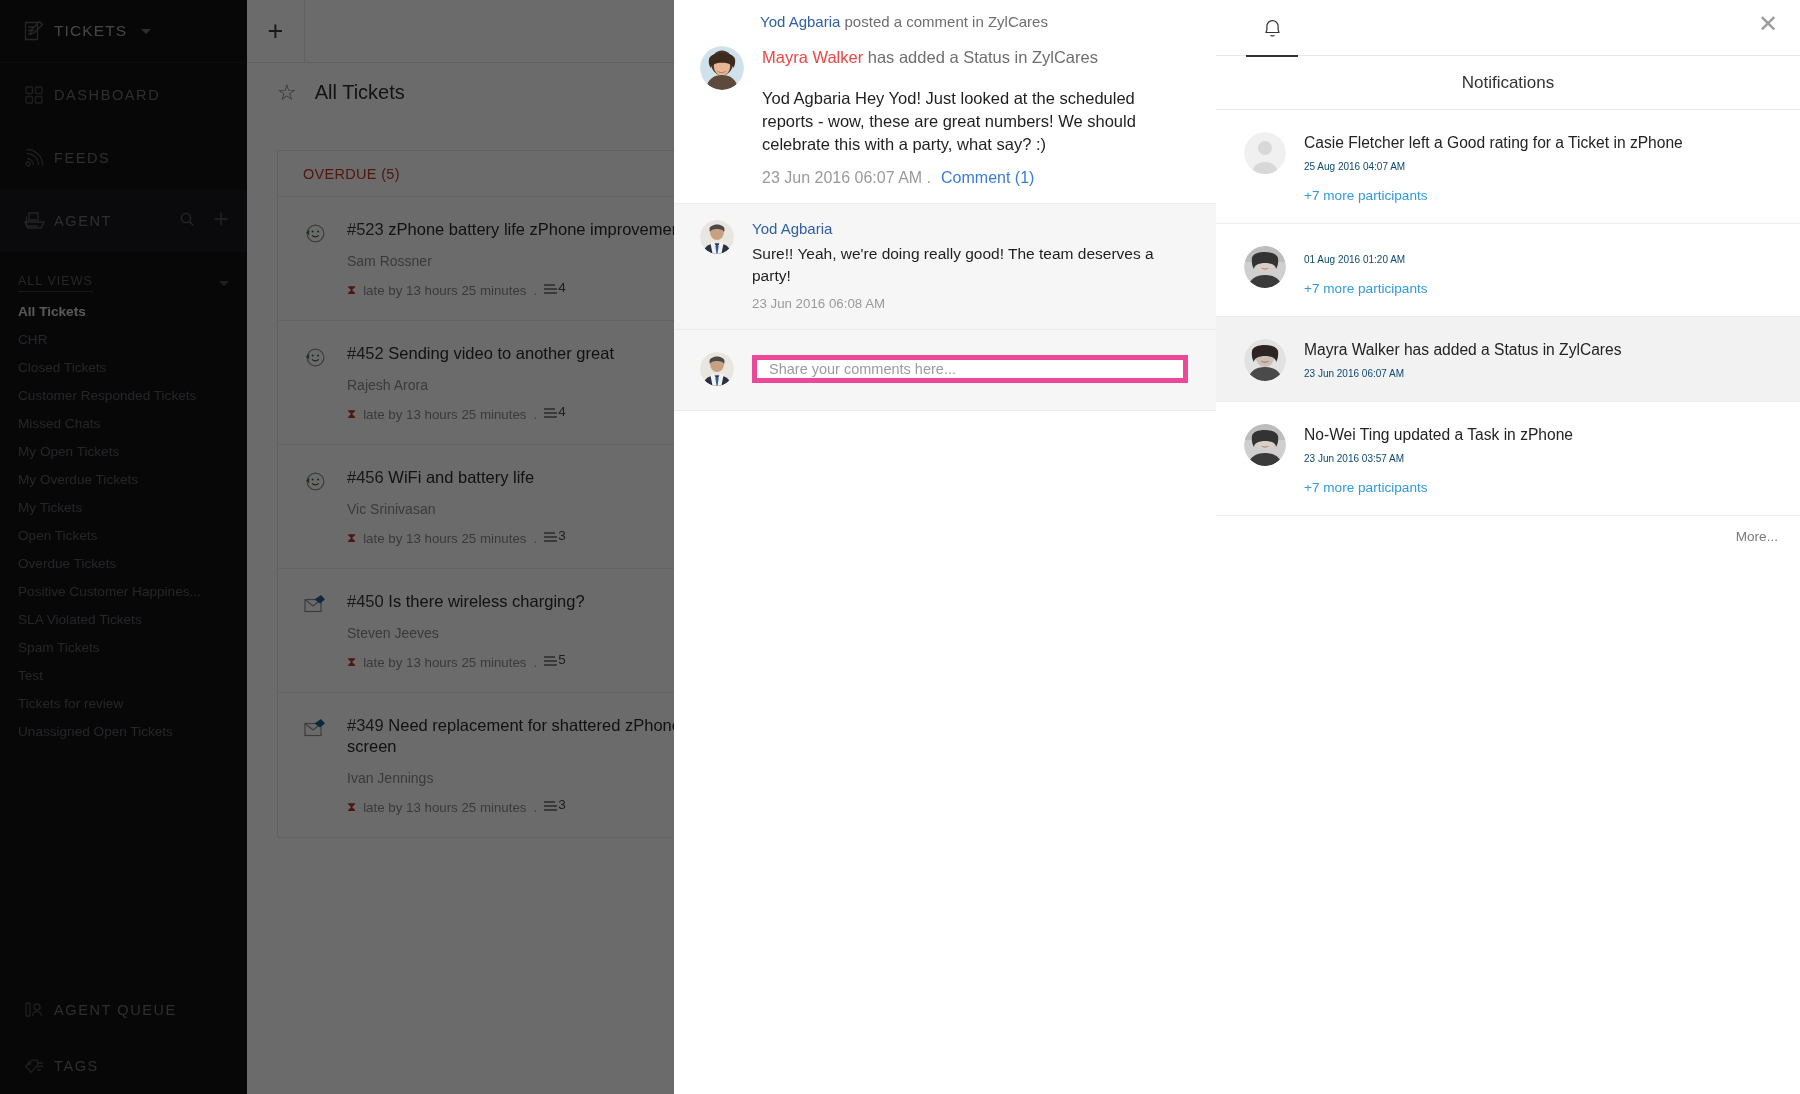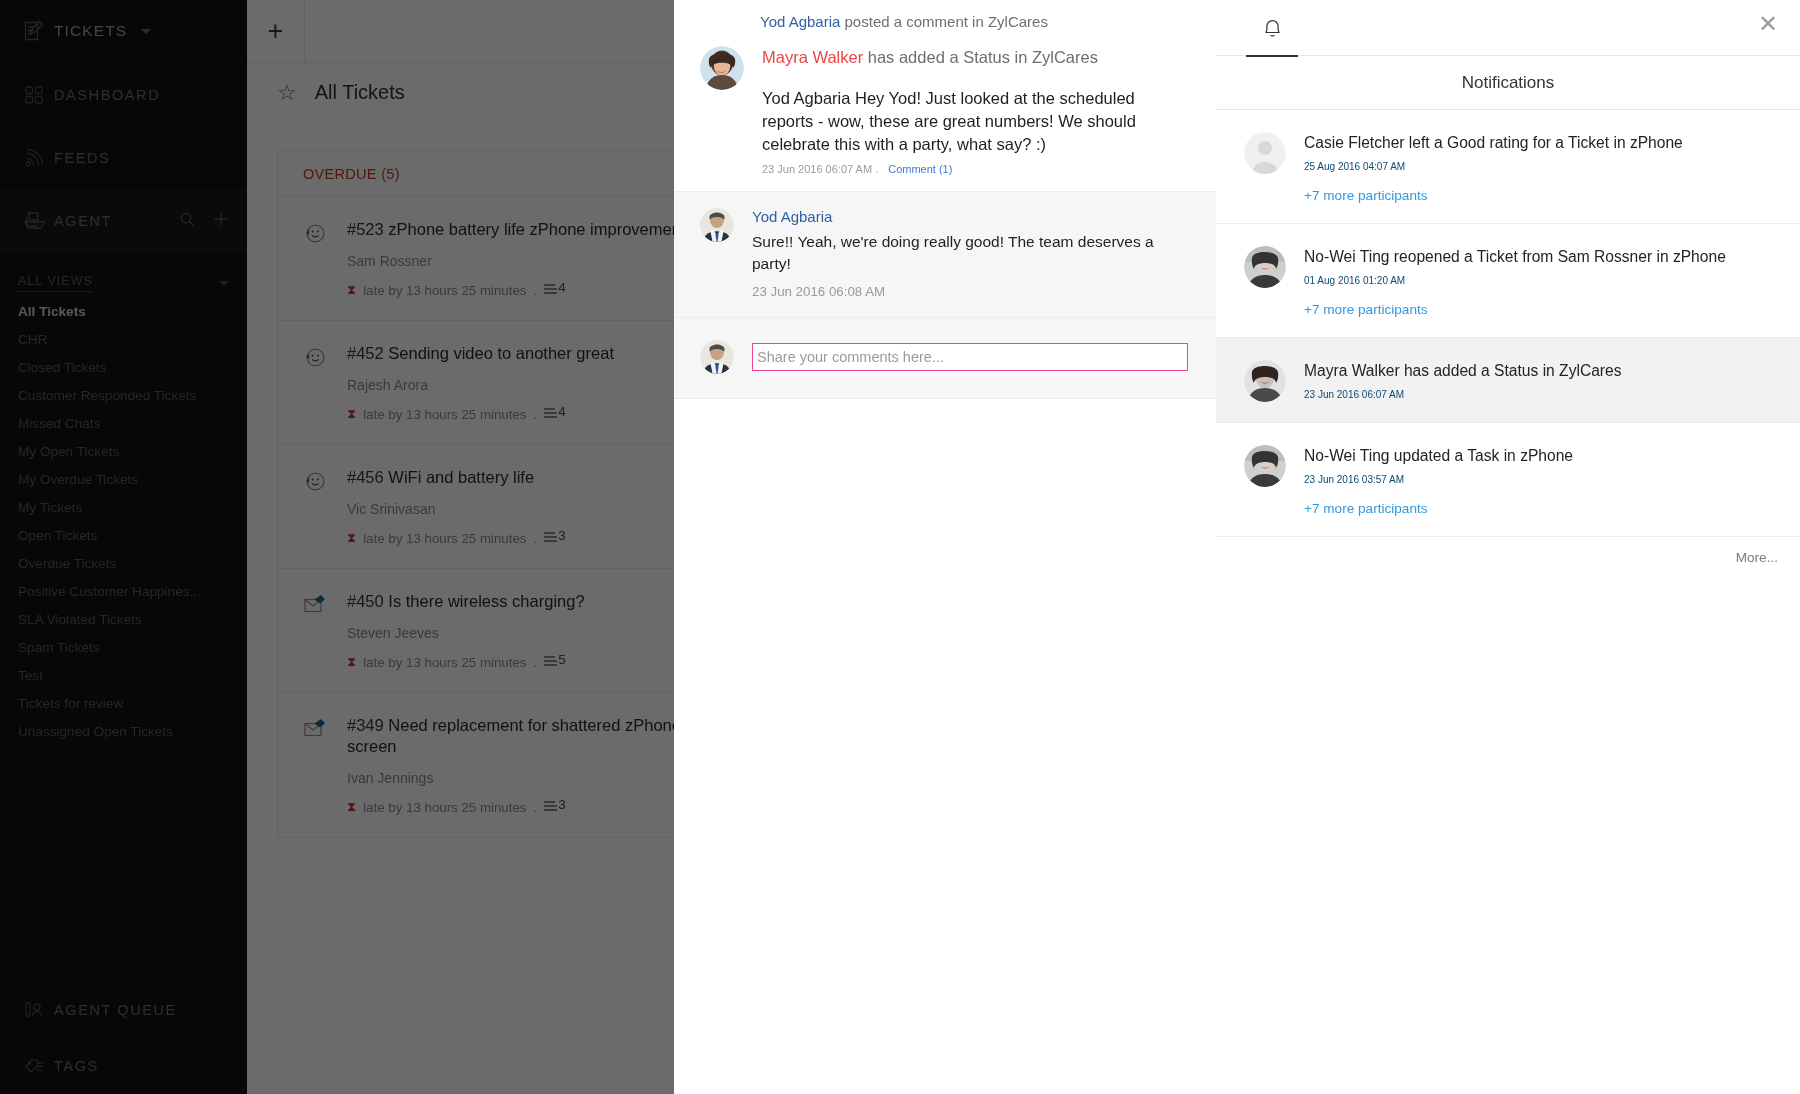--- a/index.html
+++ b/index.html
@@ -125,40 +125,40 @@
   }
   .dt-head .lk { color:#2f5fa5; }
   .dt-post { display:flex; padding: 0 28px 16px 26px; }
   .av { border-radius:50%; overflow:hidden; flex-shrink:0; }
   .av-44 { width:44px; height:44px; }
   .av-34 { width:34px; height:34px; }
   .dt-post .dt-text { margin-left: 18px; flex:1; }
   .dt-sub { font-size: 16.5px; color:#6e6e6e; line-height: 23px; }
   .dt-sub .lk { color:#ef4444; }
   .dt-msg { font-size: 16.5px; color:#1f1f1f; line-height: 23px; margin-top: 18px; }
-  .dt-foot { margin-top: 7px; font-size: 11px; color:#9a9a9a; }
+  .dt-foot { margin-top: 13px; font-size: 16px; color:#9a9a9a; }
   .dt-foot .cmt { color:#3a7bd5; margin-left: 10px; }
 
   .dt-reply {
     background:#f6f6f6; border-top:1px solid #ececec; border-bottom:1px solid #ececec;
     display:flex; padding: 16px 28px 18px 26px;
   }
   .dt-reply .dt-text { margin-left: 18px; flex:1; }
   .rp-name { font-size:15px; color:#2f5fa5; }
   .rp-msg { font-size: 15.5px; color:#1f1f1f; line-height: 22px; margin-top: 6px; }
   .rp-time { font-size: 13.3px; color:#9a9a9a; margin-top: 9px; }
 
   .dt-compose {
     background:#f6f6f6; display:flex; align-items:center;
     padding: 22px 28px 24px 26px; border-bottom:1px solid #ececec;
   }
   .dt-compose .cin {
     margin-left: 18px; flex:1; height: 28px;
-    background:#fff; border:1px solid #ec4899;
-    font-size:14.5px; color:#9b9b9b; padding: 0 4px;
+    background:#fff; border:5px solid #ec4899;
+    font-size:14.5px; color:#9b9b9b; padding: 0 12px;
     display:flex; align-items:center;
   }
 
   
   .notif {
     position:absolute; left: 1216px; top:0;
     width: 584px; height: 1094px;
     background:#ffffff; z-index: 30;
   }
   .nt-topbar {
@@ -636,21 +636,20 @@
                 <rect width="42" height="42" fill="#cfcfcf"></rect>
                 <rect y="0" width="42" height="16" fill="#bdbdbd"></rect>
                 <ellipse cx="21" cy="17" rx="9" ry="10" fill="#d9cfc8"></ellipse>
                 <path d="M8 12c1-8 24-8 26 0 1 7-2 11-2 11 0-8-22-8-22 0 0 0-3-4-2-11z" fill="#333"></path>
                 <path d="M4 42c1-9 8-13 17-13s16 4 17 13z" fill="#3a3a3a"></path>
                 <path d="M17 21.5c1.4 1.6 6.6 1.6 8 0-.6 2.6-7.4 2.6-8 0z" fill="#9a6a66"></path>
               </g>
             </svg>
           </div>
           <div class="nt-body">
-            <div class="nt-txt">No-Wei Ting reopened a Ticket from Sam Rossner in zPhone</div>
             <div class="nt-time">01 Aug 2016 01:20 AM</div>
             <div class="nt-part">+7 more participants</div>
           </div>
         </div>
         <div class="nt-item hl">
           <div class="av-42">
             <svg viewBox="0 0 42 42" class="avatar-img">
               <defs>
                 <clipPath id="mw2">
                   <circle cx="21" cy="21" r="21"></circle>

